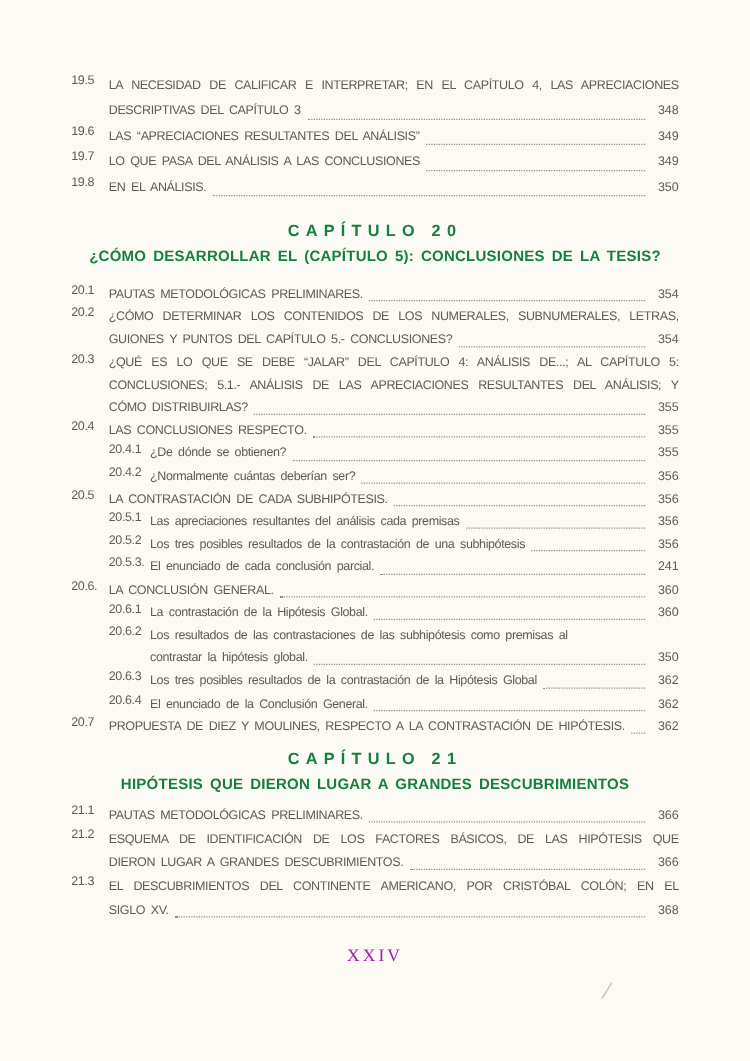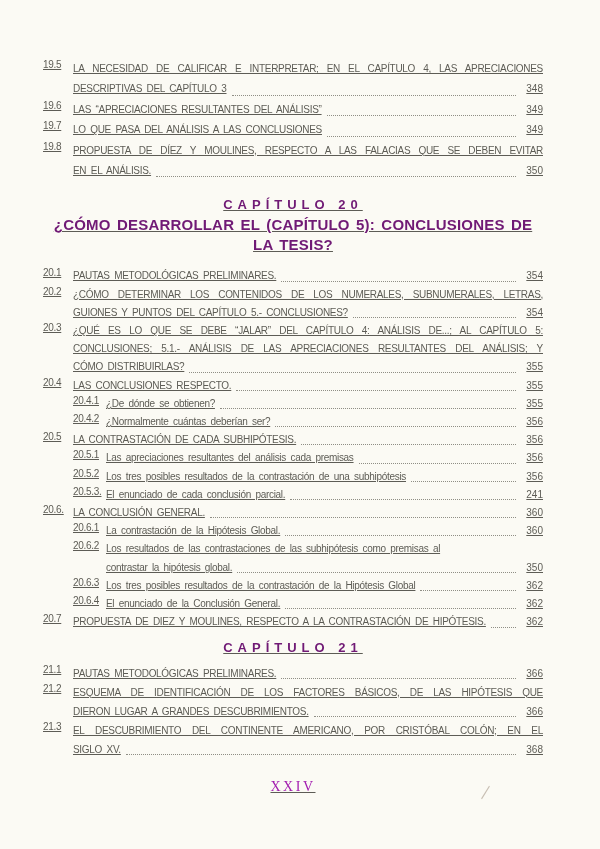--- a/index.html
+++ b/index.html
@@ -10,22 +10,21 @@
   .page {
     position: relative;
     width: 600px;
     height: 849px;
     background: #fbfaf4;
     overflow: hidden;
     font-family: "Liberation Sans", sans-serif;
     color: #5d5c55;
   }
   .content {
-    padding: 59px 57px 0 43px;
-    text-decoration: underline;
+    padding: 59px 57px 0 57px;
   }
   
   .entry {
     display: flex;
     align-items: flex-start;
     font-size: 10px;
     letter-spacing: -0.3px;
     word-spacing: 2px;
   }
   .entry .num {
@@ -60,32 +59,32 @@
   }
   .pg {
     flex: none;
     min-width: 22px;
     text-align: right;
     letter-spacing: 0;
   }
   
   .chapter {
     text-align: center;
-    color: #701a75;
+    color: #15803d;
     font-weight: bold;
   }
   .chapter.sec-1 { margin: 14px 0 12px 0; }
   .chapter.sec-3 { margin: 6px 0 6px 0; }
   .chap-title {
     font-size: 13px;
     letter-spacing: 5px;
     line-height: 20px;
   }
   .chap-sub {
-    font-size: 15px;
+    font-size: 12px;
     letter-spacing: 0.2px;
     word-spacing: 2px;
     line-height: 20px;
   }
   
   .footer {
     margin-top: 20px;
     text-align: center;
     font-family: "Liberation Serif", serif;
     font-size: 14px;
@@ -138,21 +137,20 @@
               <div class="line lastline">
                 <span class="txt">LO QUE PASA DEL ANÁLISIS A LAS CONCLUSIONES</span>
                 <span class="leader"></span>
                 <span class="pg">349</span>
               </div>
             </span>
   </div>
           <div class="entry lvl1">
     <span class="num">19.8</span>
     <span class="body">
-              <div class="line full">PROPUESTA DE DÍEZ Y MOULINES, RESPECTO A LAS FALACIAS QUE SE DEBEN EVITAR</div>
               <div class="line lastline">
                 <span class="txt">EN EL ANÁLISIS.</span>
                 <span class="leader"></span>
                 <span class="pg">350</span>
               </div>
             </span>
   </div>
         </div>
         <div class="chapter sec-1">
     <div class="chap-title">CAPÍTULO 20</div>
@@ -319,20 +317,21 @@
               <div class="line lastline">
                 <span class="txt">PROPUESTA DE DIEZ Y MOULINES, RESPECTO A LA CONTRASTACIÓN DE HIPÓTESIS.</span>
                 <span class="leader"></span>
                 <span class="pg">362</span>
               </div>
             </span>
   </div>
         </div>
         <div class="chapter sec-3">
     <div class="chap-title">CAPÍTULO 21</div>
+    <div class="chap-sub">HIPÓTESIS QUE DIERON LUGAR A GRANDES DESCUBRIMIENTOS</div>
   </div>
         <div class="entries sec-4">
           <div class="entry lvl1">
     <span class="num">21.1</span>
     <span class="body">
               <div class="line lastline">
                 <span class="txt">PAUTAS METODOLÓGICAS PRELIMINARES.</span>
                 <span class="leader"></span>
                 <span class="pg">366</span>
               </div>
@@ -345,21 +344,21 @@
               <div class="line lastline">
                 <span class="txt">DIERON LUGAR A GRANDES DESCUBRIMIENTOS.</span>
                 <span class="leader"></span>
                 <span class="pg">366</span>
               </div>
             </span>
   </div>
           <div class="entry lvl1">
     <span class="num">21.3</span>
     <span class="body">
-              <div class="line full">EL DESCUBRIMIENTO DEL CONTINENTE AMERICANO, POR CRISTÓBAL COLÓN; EN EL</div>
+              <div class="line full">EL DESCUBRIMIENTOS DEL CONTINENTE AMERICANO, POR CRISTÓBAL COLÓN; EN EL</div>
               <div class="line lastline">
                 <span class="txt">SIGLO XV.</span>
                 <span class="leader"></span>
                 <span class="pg">368</span>
               </div>
             </span>
   </div>
         </div>
       </div>
     <div class="footer">XXIV</div>

